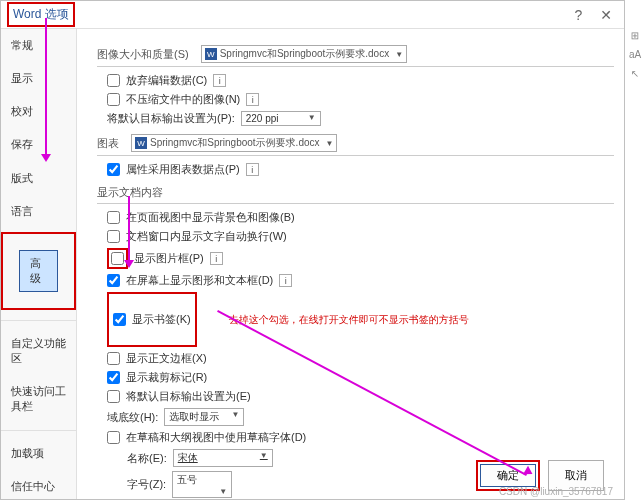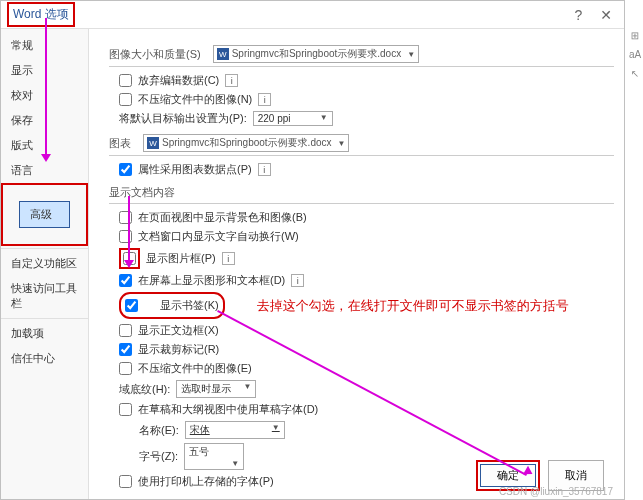--- a/index.html
+++ b/index.html
@@ -3,41 +3,41 @@
 <meta charset="utf-8">
 <style>
 * { box-sizing: border-box; margin: 0; padding: 0; font-family: "Microsoft YaHei", sans-serif; }
 body { width: 643px; height: 500px; background: #fff; position: relative; overflow: hidden; font-size: 11px; }
 .dialog { width: 625px; height: 500px; border: 1px solid #c0c0c0; display: flex; flex-direction: column; background: #fff; }
 .titlebar { height: 28px; display: flex; align-items: center; padding: 0 6px; border-bottom: 1px solid #e0e0e0; }
 .titlebar .title { color: #2b579a; font-size: 12px; border: 2px solid #d30000; padding: 2px 4px; }
 .titlebar .win-controls { margin-left: auto; display: flex; gap: 18px; font-size: 14px; color: #666; padding-right: 6px; }
 .titlebar .win-controls span { cursor: pointer; }
 .body { display: flex; flex: 1; overflow: hidden; }
-.sidebar { width: 88px; background: #f8f8f8; border-right: 1px solid #e0e0e0; padding-top: 4px; display: flex; flex-direction: column; position: relative; }
+.sidebar { width: 76px; background: #f8f8f8; border-right: 1px solid #e0e0e0; padding-top: 4px; display: flex; flex-direction: column; position: relative; justify-content: space-between; }
 .sidebar-item { padding: 5px 10px; font-size: 11px; color: #333; cursor: pointer; }
 .sidebar-item.selected { background: #cce4ff; border: 1px solid #2b579a; }
 .sidebar .sep { border-top: 1px solid #e0e0e0; margin: 2px 0; }
 .content { flex: 1; overflow-y: scroll; padding: 8px 10px 60px 20px; position: relative; }
 .section-label { font-size: 11px; color: #555; margin: 8px 0 6px 0; border-bottom: 1px solid #ccc; padding-bottom: 3px; display: flex; align-items: center; gap: 6px; }
 .section-label .doc-select { margin-left: 6px; }
 .row { display: flex; align-items: center; margin: 4px 0 4px 10px; font-size: 11px; color: #333; gap: 6px; }
 .row input[type="checkbox"] { width: 13px; height: 13px; }
 .row .lbl { }
 .indent { margin-left: 30px; }
 .doc-select { display: inline-flex; align-items: center; border: 1px solid #aaa; padding: 1px 3px; background: #fff; font-size: 10px; gap: 3px; }
 .doc-select .word-icon { width: 12px; height: 12px; background: #2b579a; color: #fff; font-size: 8px; display: inline-flex; align-items: center; justify-content: center; }
 .doc-select .caret { font-size: 8px; color: #555; margin-left: 3px; }
 .small-select { border: 1px solid #aaa; padding: 1px 4px; font-size: 10px; min-width: 80px; display: inline-flex; align-items: flex-start; }
 .small-select .caret { margin-left: auto; font-size: 8px; color: #555; }
 .btn-row { position: absolute; bottom: 8px; right: 20px; display: flex; gap: 8px; z-index: 5; }
 .btn { border: 1px solid #adadad; background: #fdfdfd; padding: 3px 16px; font-size: 11px; cursor: pointer; }
 .btn.primary { border: 1px solid #2b579a; }
 .highlight-red { border: 2px solid #d30000; display: inline-flex; padding: 2px; }
-.annotation-text { color: #d30000; font-size: 13px; }
+.annotation-text { color: #d30000; font-size: 10px; }
 .line-annotation { position: absolute; border-top: 2px solid #d800d8; transform-origin: 0 0; pointer-events: none; z-index: 10; }
 .arrow-head { position: absolute; width: 0; height: 0; border-left: 5px solid transparent; border-right: 5px solid transparent; border-top: 8px solid #d800d8; pointer-events: none; z-index: 10; }
 .help-q { width: 13px; height: 13px; border: 1px solid #aaa; color: #555; font-size: 9px; display: inline-flex; align-items: center; justify-content: center; }
 .right-tool { position: absolute; right: 0; top: 30px; width: 16px; display: flex; flex-direction: column; align-items: center; gap: 8px; color: #888; font-size: 10px; }
 .watermark { position: absolute; bottom: 3px; right: 30px; color: #b0b0b0; font-size: 10px; z-index: 20; pointer-events: none; }
 ::-webkit-scrollbar { width: 16px; }
 ::-webkit-scrollbar-track { background: #f0f0f0; }
 ::-webkit-scrollbar-thumb { background: #c0c0c0; }
 </style>
 </head>
@@ -132,38 +132,38 @@
         </span>
         <span class="lbl">显示图片框(P)</span>
         <span class="help-q">i</span>
       </div>
       <div class="row">
         <input type="checkbox" checked="" style="">
         <span class="lbl">在屏幕上显示图形和文本框(D)</span>
         <span class="help-q">i</span>
       </div>
       <div class="row">
-        <span class="highlight-red" style="display:inline-flex; align-items:center; gap:22px; padding:4px 4px;border-radius:11px;">
+        <span class="highlight-red" style="display:inline-flex; align-items:center; gap:6px; padding:18px 4px;">
           <input type="checkbox" checked="" style="">
           <span class="lbl">显示书签(K)</span>
         </span>
         <span style="width:20px;"></span>
         <span class="annotation-text">去掉这个勾选，在线打开文件即可不显示书签的方括号</span>
       </div>
       <div class="row">
         <input type="checkbox" style="">
         <span class="lbl">显示正文边框(X)</span>
       </div>
       <div class="row">
         <input type="checkbox" checked="" style="">
         <span class="lbl">显示裁剪标记(R)</span>
       </div>
       <div class="row">
         <input type="checkbox" style="">
-        <span class="lbl">不压缩文件中的图像(E)</span>
+        <span class="lbl">将默认目标输出设置为(E)</span>
       </div>
       <div class="row">
         <span class="lbl">域底纹(H):</span>
         <span class="small-select">
           <span>选取时显示</span>
           <span class="caret">▼</span>
         </span>
       </div>
       <div class="row">
         <input type="checkbox" style="">

